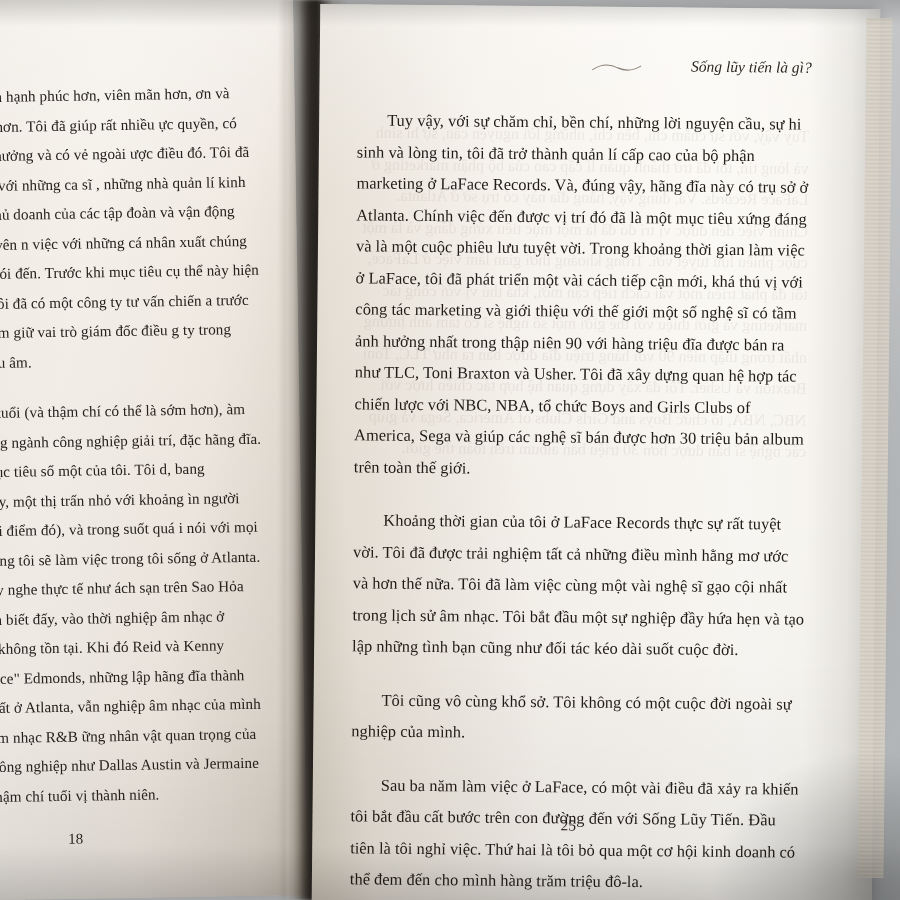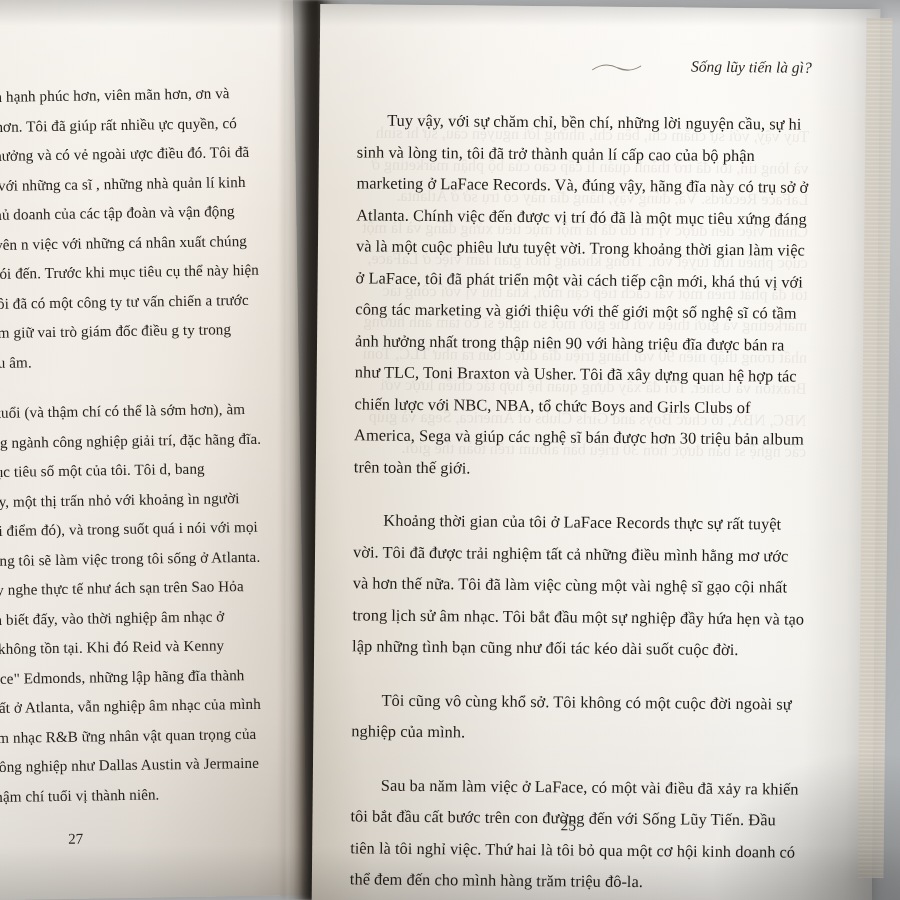--- a/index.html
+++ b/index.html
@@ -239,21 +239,21 @@
 <div id="scene">
 
   <div class="desk-shadow"></div>
 
   <div class="page-left">
     <div class="paper-tone"></div>
     <div class="left-text">
       <p class="ind">và trở nên hạnh phúc hơn, viên mãn hơn, ơn và sáng tạo hơn. Tôi đã giúp rất nhiều ực quyền, có tầm ảnh hưởng và có vẻ ngoài ược điều đó. Tôi đã làm việc với những ca sĩ , những nhà quản lí kinh doanh, chủ doanh của các tập đoàn và vận động viên chuyên n việc với những cá nhân xuất chúng mà bạn nói đến. Trước khi mục tiêu cụ thể này hiện của tôi, tôi đã có một công ty tư vấn chiến a trước đó tôi nắm giữ vai trò giám đốc điều g ty trong ngành thu âm.</p>
       <p class="ind">ười làm tuổi (và thậm chí có thể là sớm hơn), àm việc trong ngành công nghiệp giải trí, đặc hãng đĩa. Đó là mục tiêu số một của tôi. Tôi d, bang Kentucky, một thị trấn nhỏ với khoảng ìn người (vào thời điểm đó), và trong suốt quá i nói với mọi người rằng tôi sẽ làm việc trong tôi sống ở Atlanta. Điều này nghe thực tế như ách sạn trên Sao Hỏa vậy. Bạn biết đấy, vào thời nghiệp âm nhạc ở Atlanta không tồn tại. Khi đó Reid và Kenny "Babyface" Edmonds, những lập hãng đĩa thành công nhất ở Atlanta, vẫn nghiệp âm nhạc của mình với nhóm nhạc R&amp;B ững nhân vật quan trọng của ngành công nghiệp như Dallas Austin và Jermaine Dupri thậm chí tuổi vị thành niên.</p>
     </div>
-    <div class="left-folio">27</div>
+    <div class="left-folio">18</div>
   </div>
 
   <div class="gutter"></div>
   <div class="gutter-edge"></div>
   <div class="gutter-dark"></div>
 
   <div class="page-right">
     <div class="paper-tone"></div>
 
     <div class="ghost" aria-hidden="true">

